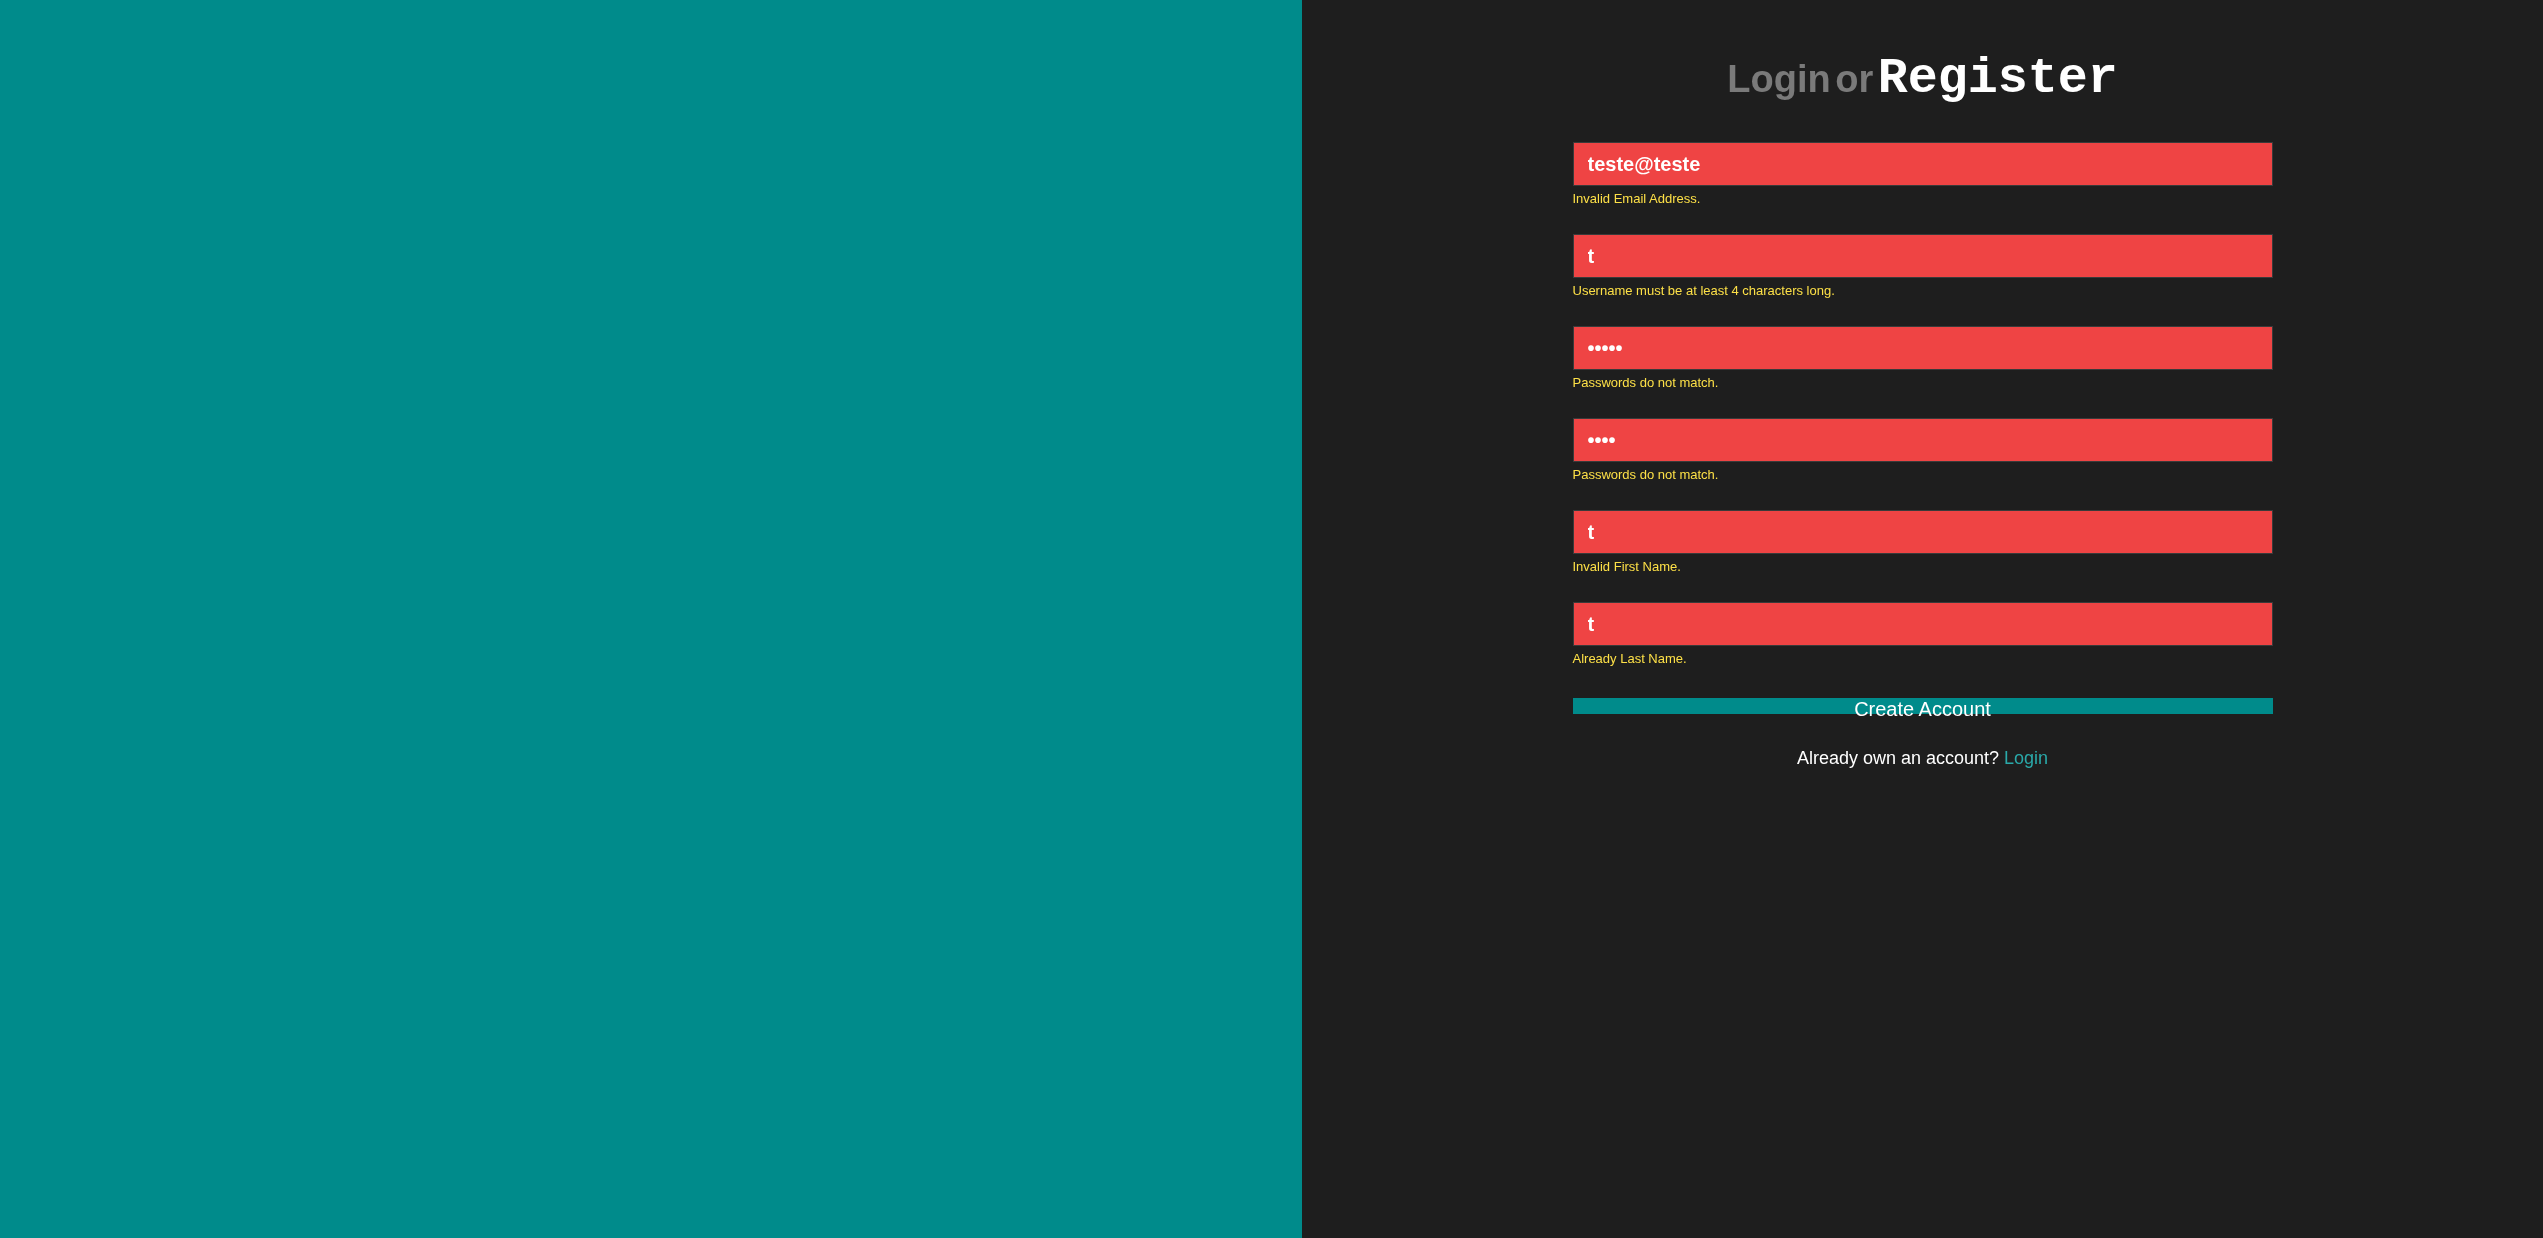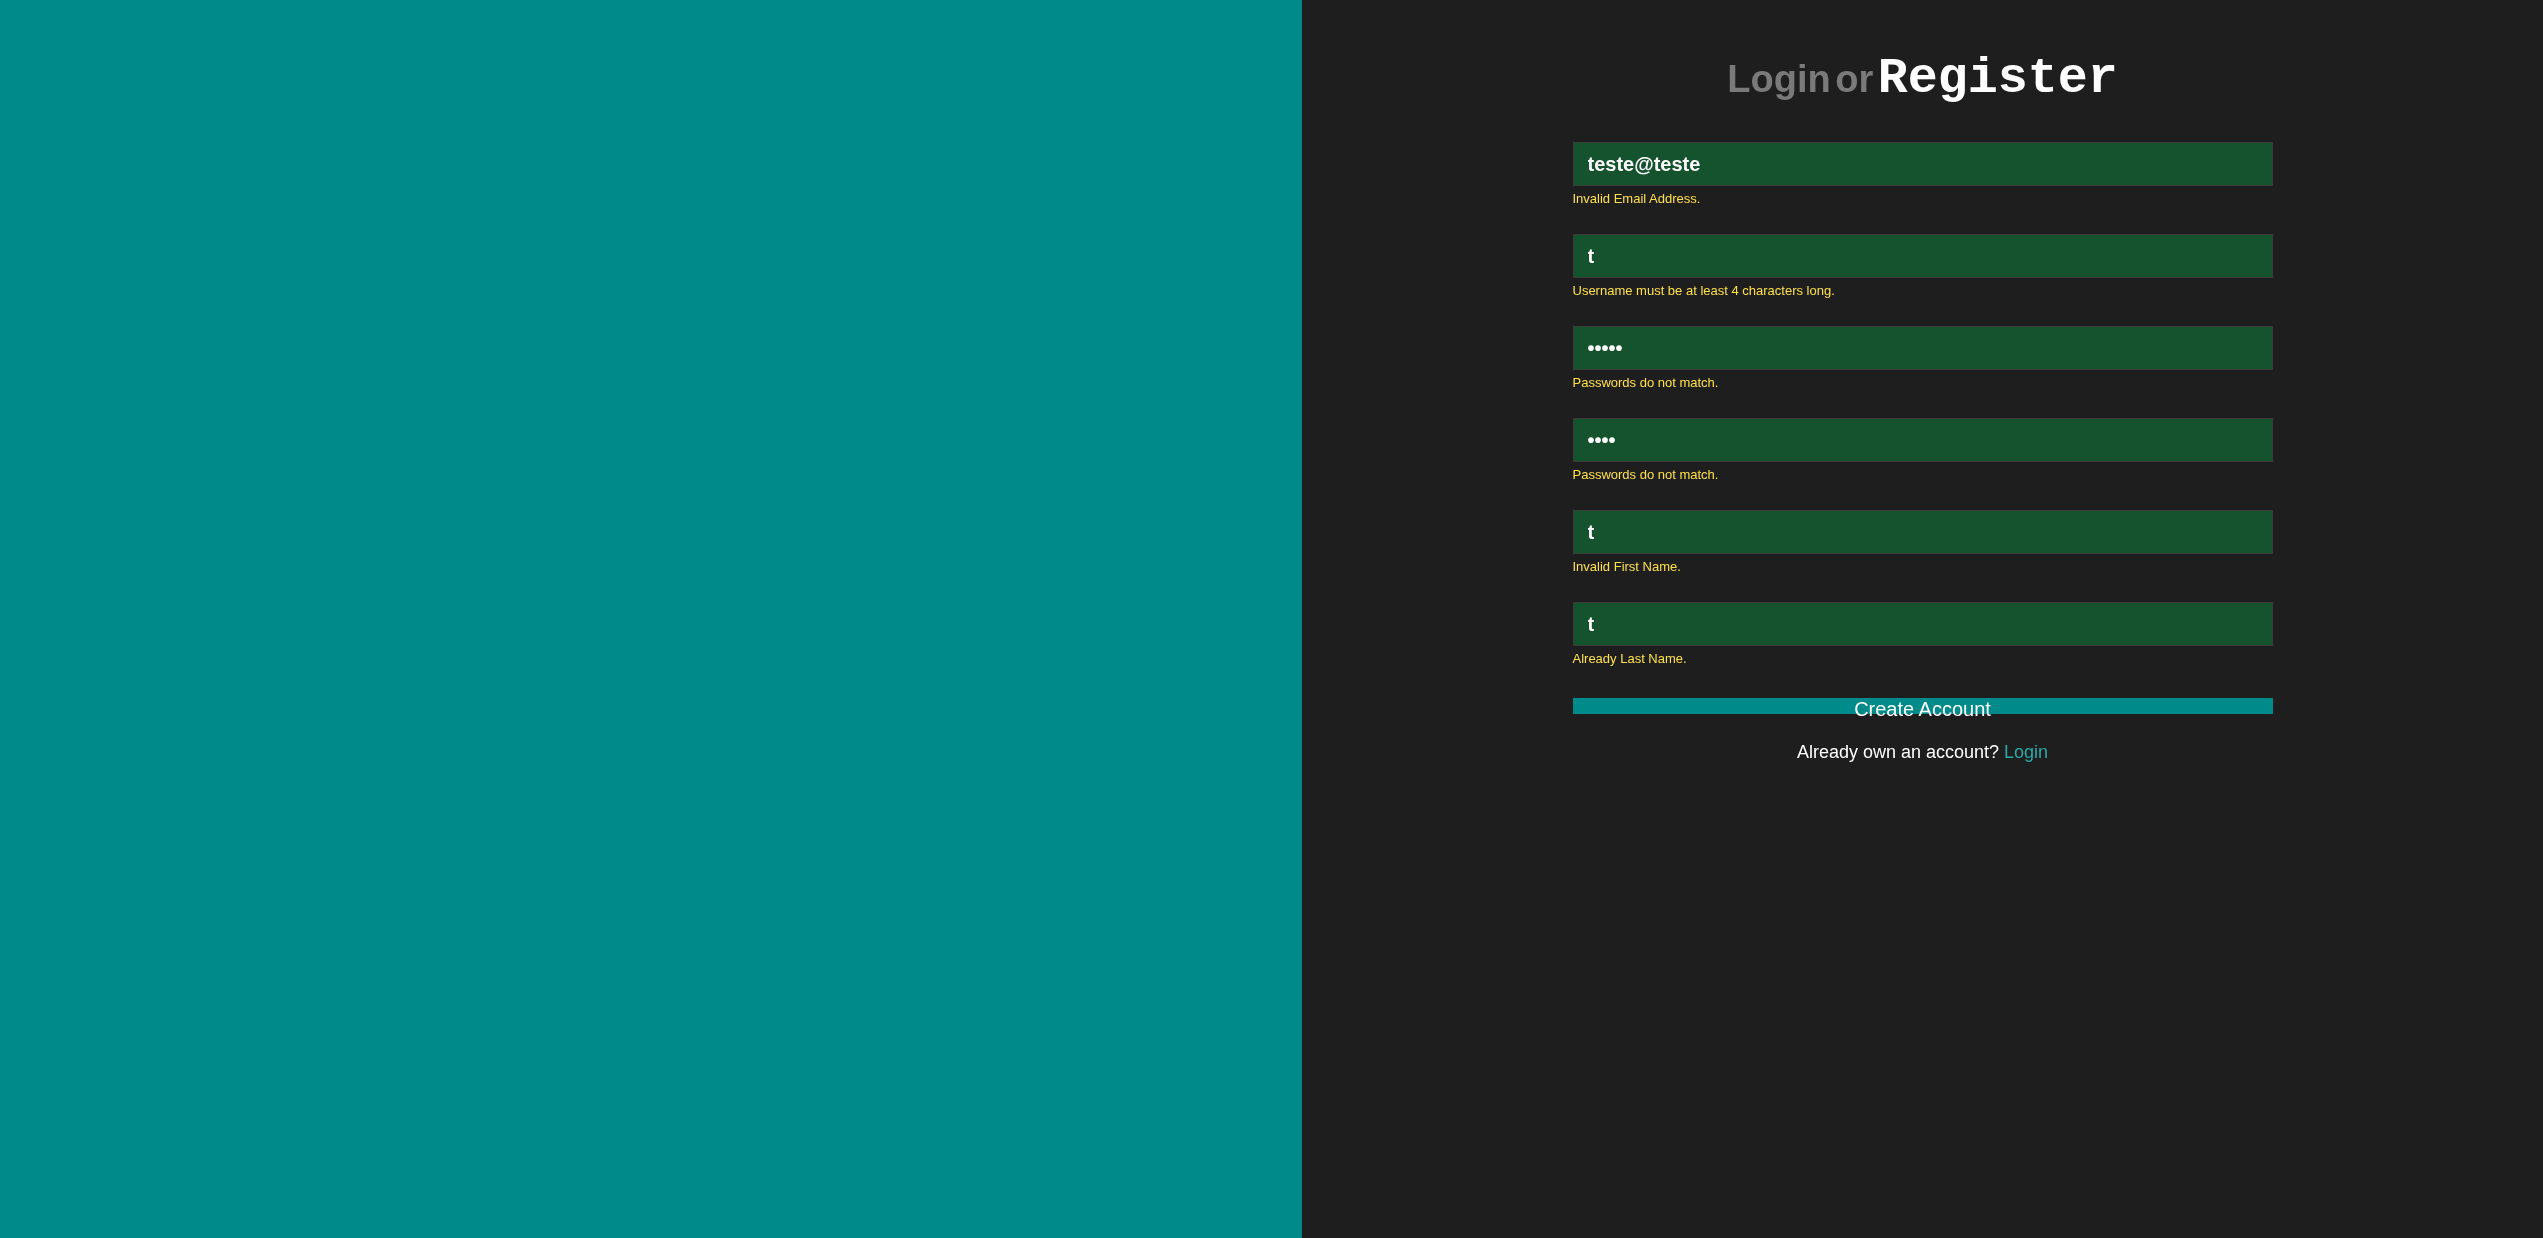--- a/index.html
+++ b/index.html
@@ -49,21 +49,21 @@
     .form-container {
       width: 100%;
       max-width: 700px;
     }
     .field-group {
       margin-bottom: 28px;
     }
     .text-input {
       width: 100%;
       height: 44px;
-      background: #14532d;
+      background: #ef4444;
       border: 1px solid #3a3a3a;
       color: #ffffff;
       font-size: 20px;
       font-weight: 600;
       padding: 0 14px;
       outline: none;
       font-family: inherit;
     }
     .text-input::placeholder {
       color: #888;
@@ -81,21 +81,21 @@
       border: none;
       color: #ffffff;
       font-size: 20px;
       font-weight: 400;
       cursor: pointer;
       font-family: inherit;
       margin-top: 4px;
     }
     .footer-text {
       text-align: center;
-      margin-top: 22px;
+      margin-top: 28px;
       font-size: 18px;
       color: #ffffff;
     }
     .login-link {
       color: #2aa9a9;
       cursor: pointer;
       text-decoration: none;
     }
   </style>
 </head>

